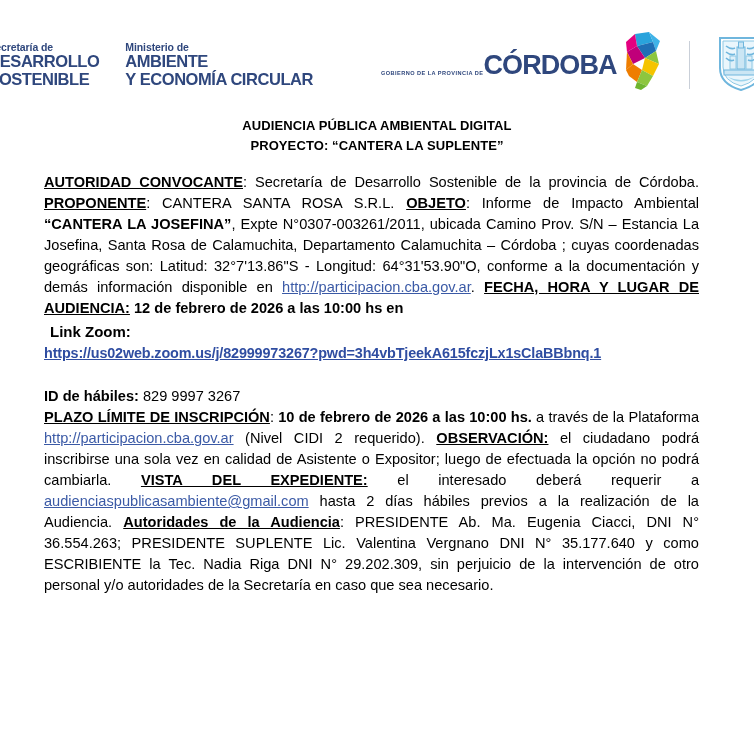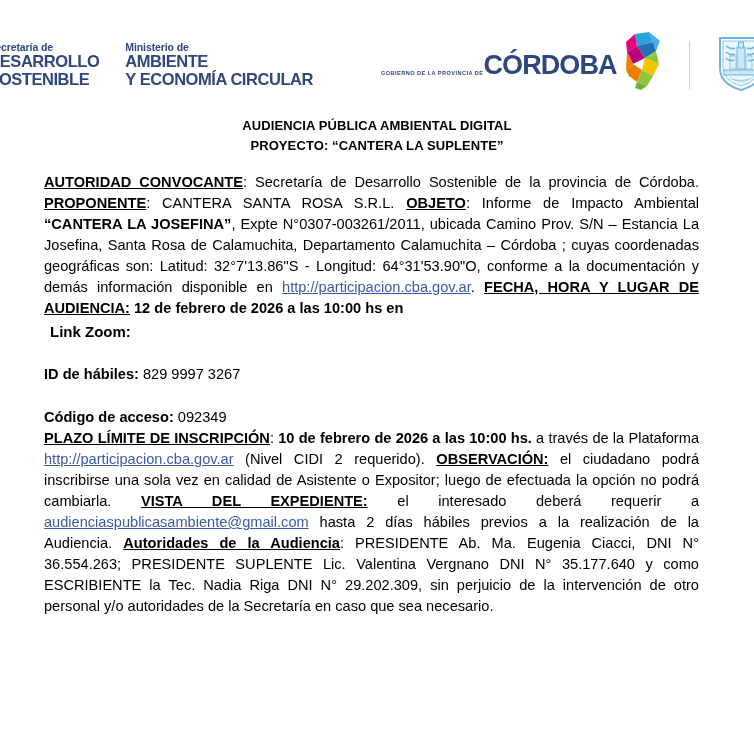--- a/index.html
+++ b/index.html
@@ -233,21 +233,21 @@
     <div class="title-line">AUDIENCIA PÚBLICA AMBIENTAL DIGITAL</div>
     <div class="title-line">PROYECTO: “CANTERA LA SUPLENTE”</div>
   </div>
 
   <div class="body-block">
 
     <p><span class="bu">AUTORIDAD CONVOCANTE</span><span>: Secretaría de Desarrollo Sostenible de la provincia de Córdoba.  </span><span class="bu">PROPONENTE</span><span>: CANTERA SANTA ROSA S.R.L. </span><span class="bu">OBJETO</span><span>: Informe de Impacto Ambiental </span><span class="b">“CANTERA LA JOSEFINA”</span><span>, Expte N°0307-003261/2011, ubicada Camino Prov. S/N – Estancia La Josefina, Santa Rosa de Calamuchita, Departamento Calamuchita – Córdoba ; cuyas coordenadas geográficas son: Latitud: 32°7'13.86"S - Longitud: 64°31'53.90"O,  conforme a la documentación y demás información disponible en </span><a class="link" href="#">http://participacion.cba.gov.ar</a><span>. </span><span class="bu">FECHA, HORA Y LUGAR DE AUDIENCIA:</span><span class="b">  12 de febrero de 2026 a las 10:00 hs en</span></p>
 
     <span class="zoom-label">Link Zoom:</span>
 
+    <span class="zoom-link-line"><a class="link-strong" href="#">https://us02web.zoom.us/j/82999973267?pwd=3h4vbTjeekA615fczjLx1sClaBBbnq.1</a></span>
 
     <div class="meta-line"><span>ID de hábiles:</span><span class="val"> 829 9997 3267</span></div>
 
-    <div class="meta-line"><span>Código de acceso:</span><span class="val"> 092349</span></div>
 
     <p class="final-block"><span class="bu">PLAZO LÍMITE DE INSCRIPCIÓN</span><span>: </span><span class="b">10 de febrero de 2026 a las 10:00 hs.</span><span>  a través de la Plataforma  </span><a class="link" href="#">http://participacion.cba.gov.ar</a><span>  (Nivel CIDI 2 requerido).  </span><span class="bu">OBSERVACIÓN:</span><span> el ciudadano podrá inscribirse una sola vez en calidad de Asistente o Expositor; luego de efectuada la opción no podrá cambiarla. </span><span class="bu">VISTA DEL EXPEDIENTE:</span><span> el interesado deberá requerir a  </span><a class="link" href="#">audienciaspublicasambiente@gmail.com</a><span>  hasta 2 días hábiles previos a la realización de la Audiencia. </span><span class="bu">Autoridades de la Audiencia</span><span>: PRESIDENTE Ab. Ma. Eugenia Ciacci, DNI N° 36.554.263; PRESIDENTE SUPLENTE Lic. Valentina Vergnano DNI N° 35.177.640 y como ESCRIBIENTE la Tec. Nadia Riga DNI N° 29.202.309, sin perjuicio de la intervención de otro personal y/o autoridades de la Secretaría en caso que sea necesario.</span></p>
 
   </div>
 </div>
 
 </body></html>

